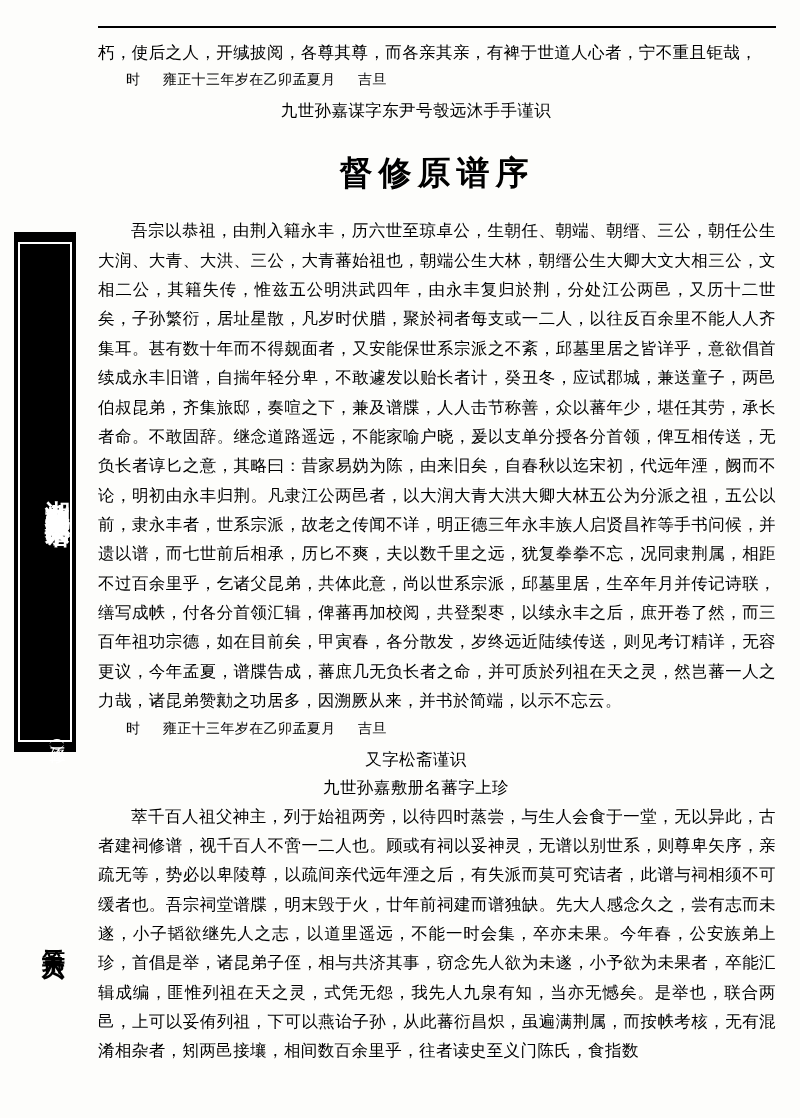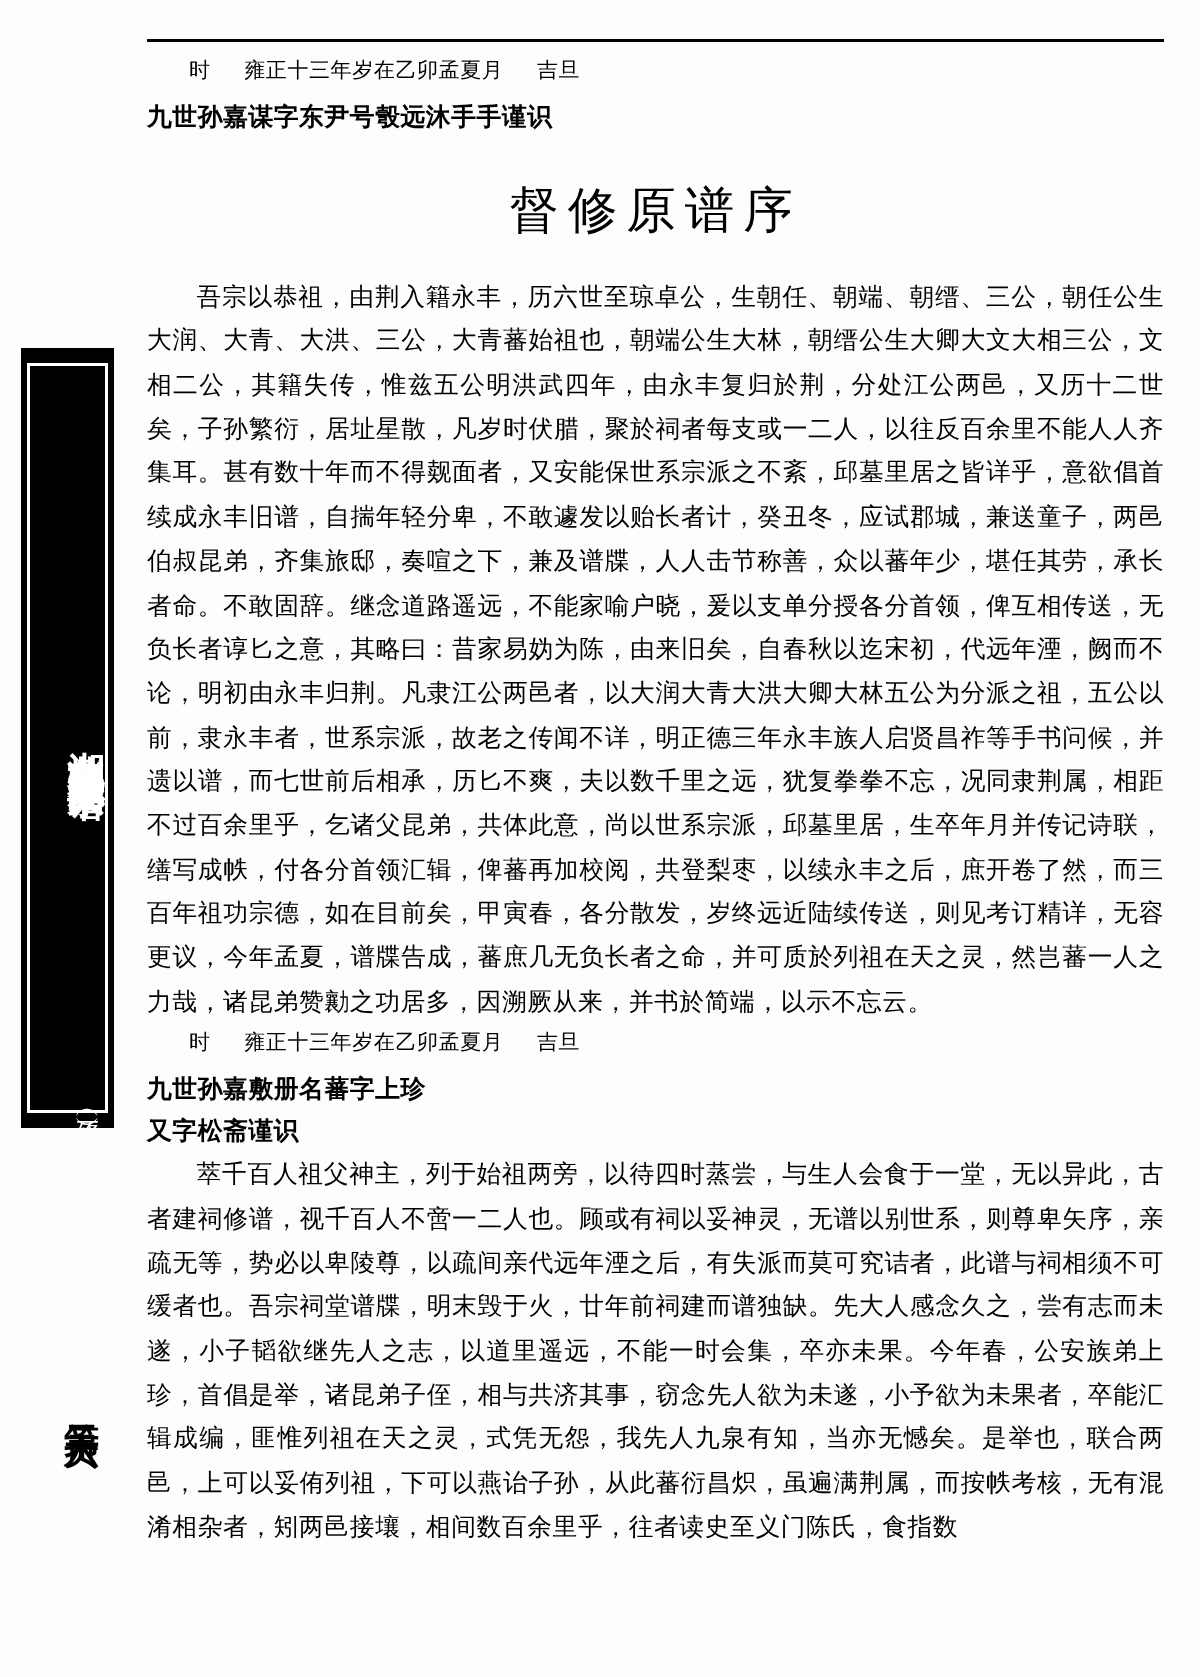--- a/index.html
+++ b/index.html
@@ -118,33 +118,32 @@
     line-height: 1.78;
     text-align: justify;
     text-justify: inter-ideograph;
     letter-spacing: 0.4px;
   }
   p.indent { text-indent: 2em; }
   .sig-block {
     margin-top: 8px;
     font-size: 16.5px;
     line-height: 1.7;
-    text-align: left;
+    text-align: center;
     padding-right: 42px;
     letter-spacing: 0.4px;
-    font-weight: bold;
   }
   .sig-block div { white-space: nowrap; }
 
   h2.heading {
     margin: 26px 0 20px 0;
     text-align: center;
     font-size: 33px;
     letter-spacing: 6px;
-    font-weight: normal;
+    font-weight: bold;
     font-family: "DejaVu Serif", "Liberation Serif", serif;
   }
 
   .date-line {
     margin: 4px 0 0 0;
     font-size: 14px;
     text-indent: 2em;
     letter-spacing: 0.4px;
   }
   .date-line .gap { display: inline-block; width: 1.6em; }
@@ -163,33 +162,34 @@
       </div>
     </div>
     <div class="page-number">第二六页</div>
   </div>
 
   <div class="content">
 
     <hr class="rule top">
 
     <div>
+      <p class="body">朽，使后之人，开缄披阅，各尊其尊，而各亲其亲，有裨于世道人心者，宁不重且钜哉，</p>
       <p class="date-line"><span>时</span><span class="gap"></span><span>雍正十三年岁在乙卯孟夏月</span><span class="gap2"></span><span>吉旦</span></p>
       <div class="sig-block">
         <div>九世孙嘉谋字东尹号彀远沐手手谨识</div>
       </div>
     </div>
 
     <div>
       <h2 class="heading">督修原谱序</h2>
       <p class="body indent">吾宗以恭祖，由荆入籍永丰，历六世至琼卓公，生朝任、朝端、朝缙、三公，朝任公生大润、大青、大洪、三公，大青蕃始祖也，朝端公生大林，朝缙公生大卿大文大相三公，文相二公，其籍失传，惟兹五公明洪武四年，由永丰复归於荆，分处江公两邑，又历十二世矣，子孙繁衍，居址星散，凡岁时伏腊，聚於祠者每支或一二人，以往反百余里不能人人齐集耳。甚有数十年而不得觌面者，又安能保世系宗派之不紊，邱墓里居之皆详乎，意欲倡首续成永丰旧谱，自揣年轻分卑，不敢遽发以贻长者计，癸丑冬，应试郡城，兼送童子，两邑伯叔昆弟，齐集旅邸，奏喧之下，兼及谱牒，人人击节称善，众以蕃年少，堪任其劳，承长者命。不敢固辞。继念道路遥远，不能家喻户晓，爰以支单分授各分首领，俾互相传送，无负长者谆匕之意，其略曰：昔家易妫为陈，由来旧矣，自春秋以迄宋初，代远年湮，阙而不论，明初由永丰归荆。凡隶江公两邑者，以大润大青大洪大卿大林五公为分派之祖，五公以前，隶永丰者，世系宗派，故老之传闻不详，明正德三年永丰族人启贤昌祚等手书问候，并遗以谱，而七世前后相承，历匕不爽，夫以数千里之远，犹复拳拳不忘，况同隶荆属，相距不过百余里乎，乞诸父昆弟，共体此意，尚以世系宗派，邱墓里居，生卒年月并传记诗联，缮写成帙，付各分首领汇辑，俾蕃再加校阅，共登梨枣，以续永丰之后，庶开卷了然，而三百年祖功宗德，如在目前矣，甲寅春，各分散发，岁终远近陆续传送，则见考订精详，无容更议，今年孟夏，谱牒告成，蕃庶几无负长者之命，并可质於列祖在天之灵，然岂蕃一人之力哉，诸昆弟赞勷之功居多，因溯厥从来，并书於简端，以示不忘云。</p>
       <p class="date-line"><span>时</span><span class="gap"></span><span>雍正十三年岁在乙卯孟夏月</span><span class="gap2"></span><span>吉旦</span></p>
       <div class="sig-block">
+        <div>又字松斋谨识</div>
         <div>九世孙嘉敷册名蕃字上珍</div>
-        <div>又字松斋谨识</div>
       </div>
     </div>
 
     <div>
       <p class="body indent">萃千百人祖父神主，列于始祖两旁，以待四时蒸尝，与生人会食于一堂，无以异此，古者建祠修谱，视千百人不啻一二人也。顾或有祠以妥神灵，无谱以别世系，则尊卑矢序，亲疏无等，势必以卑陵尊，以疏间亲代远年湮之后，有失派而莫可究诘者，此谱与祠相须不可缓者也。吾宗祠堂谱牒，明末毁于火，廿年前祠建而谱独缺。先大人感念久之，尝有志而未遂，小子韬欲继先人之志，以道里遥远，不能一时会集，卒亦未果。今年春，公安族弟上珍，首倡是举，诸昆弟子侄，相与共济其事，窃念先人欲为未遂，小予欲为未果者，卒能汇辑成编，匪惟列祖在天之灵，式凭无怨，我先人九泉有知，当亦无憾矣。是举也，联合两邑，上可以妥侑列祖，下可以燕诒子孙，从此蕃衍昌炽，虽遍满荆属，而按帙考核，无有混淆相杂者，矧两邑接壤，相间数百余里乎，往者读史至义门陈氏，食指数</p>
     </div>
 
   </div>
 </div>
 

